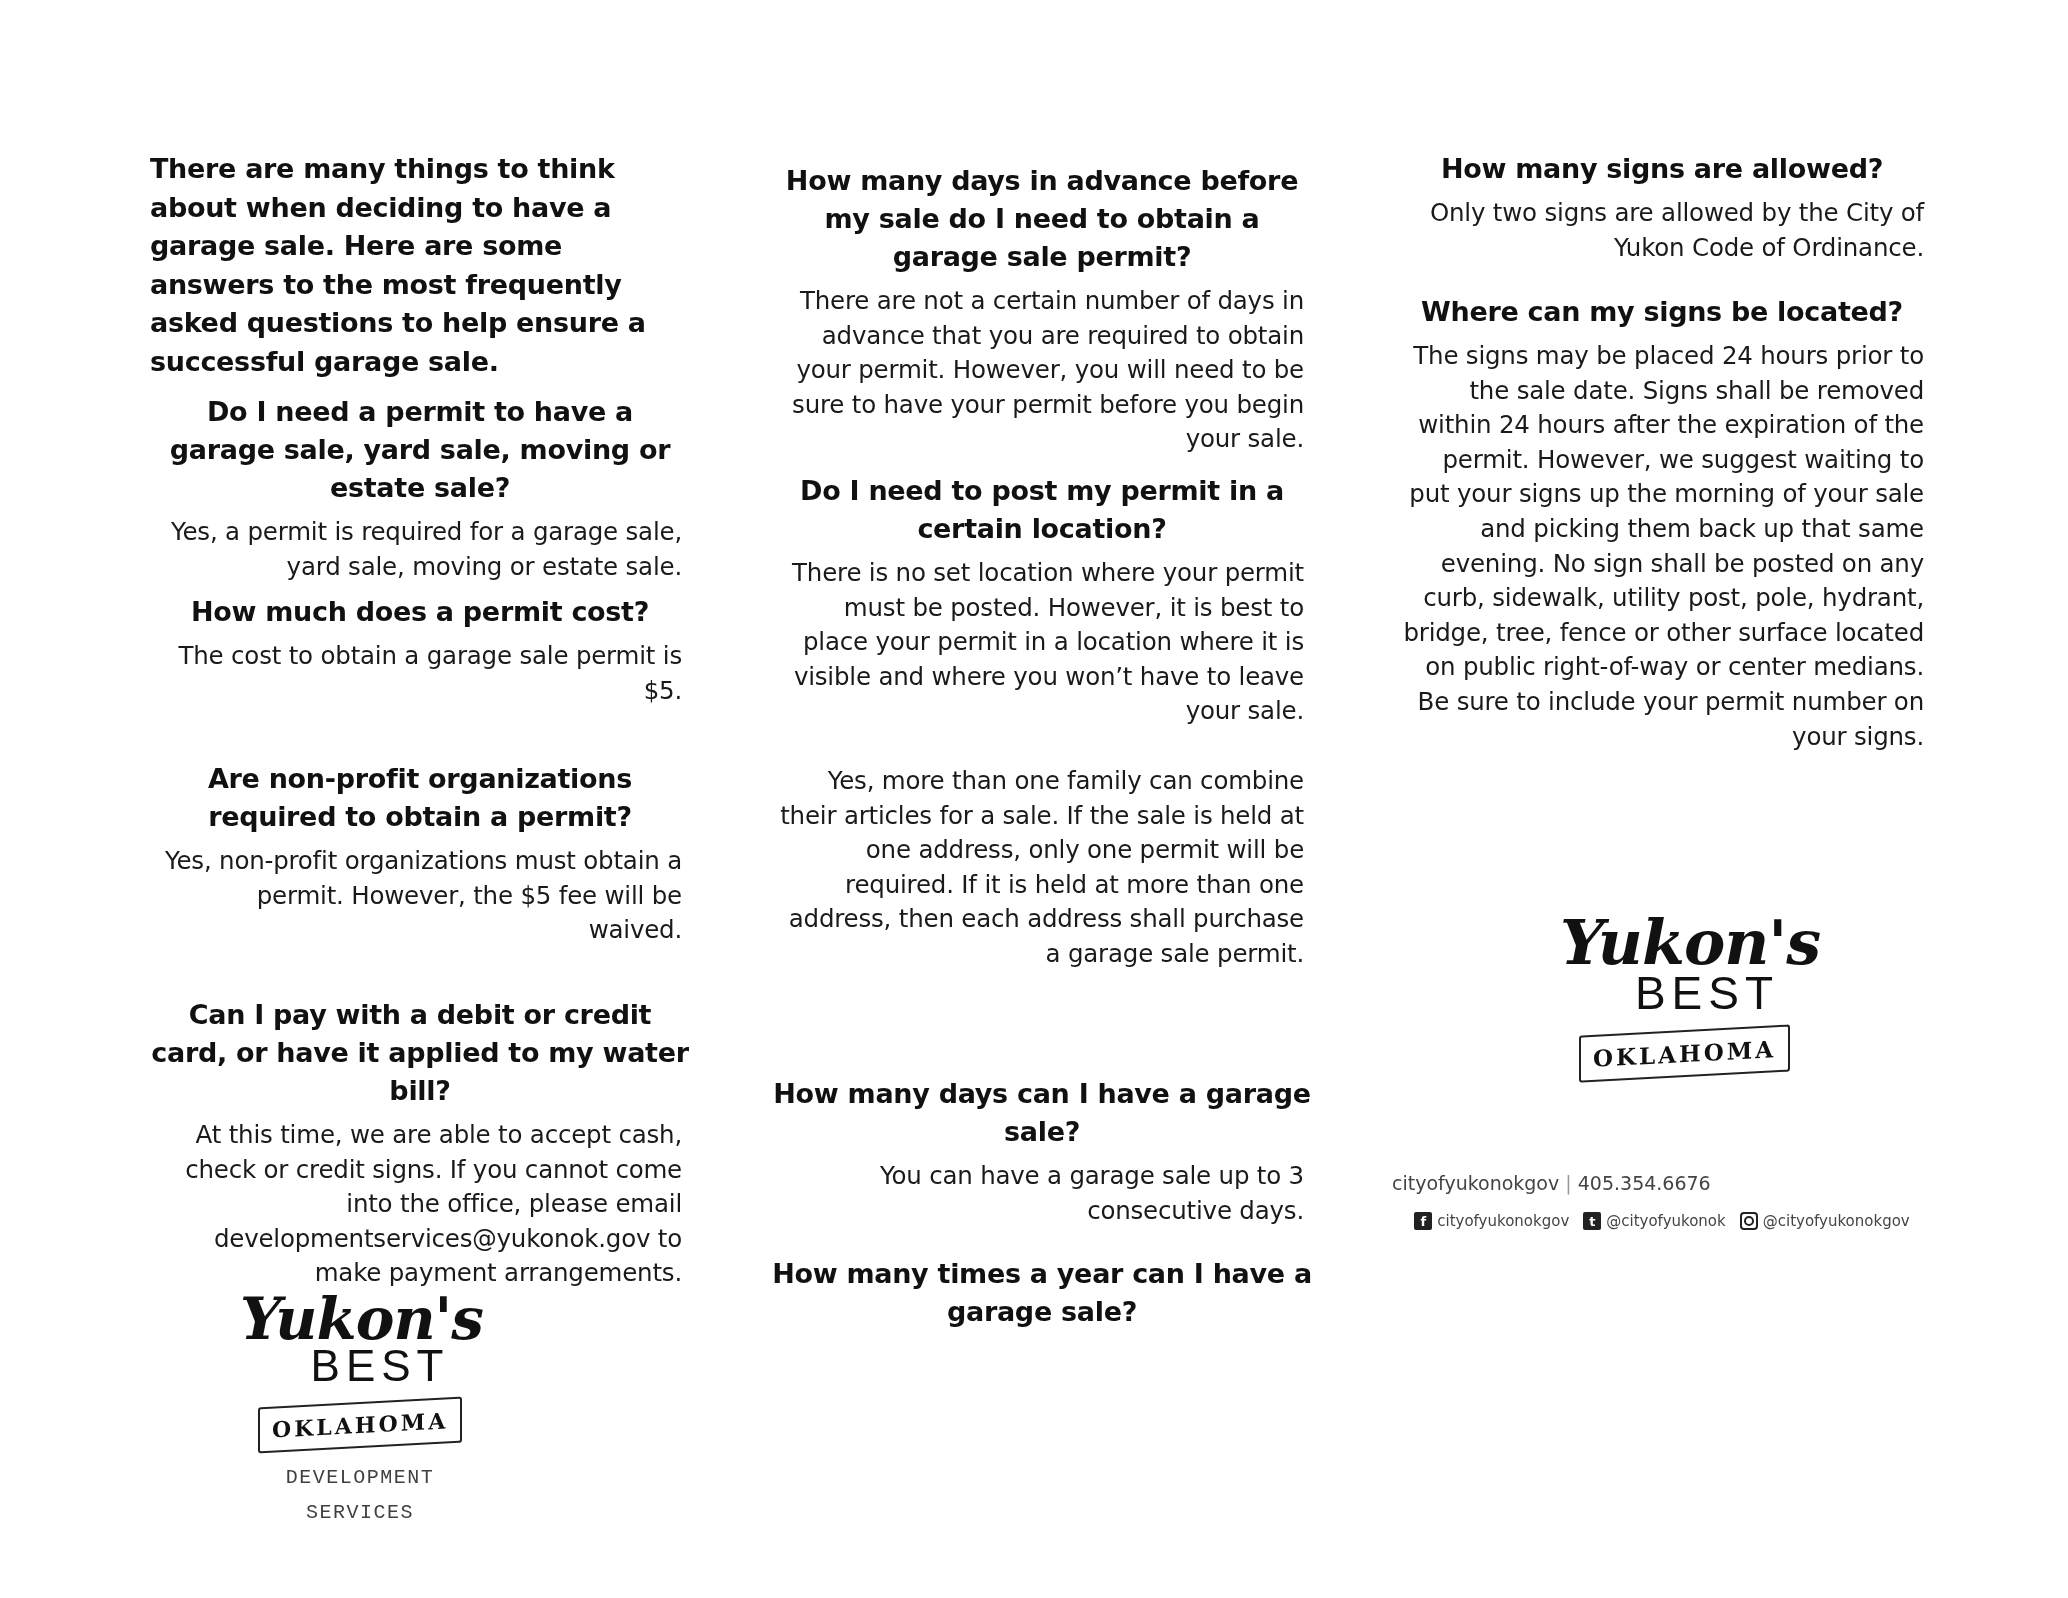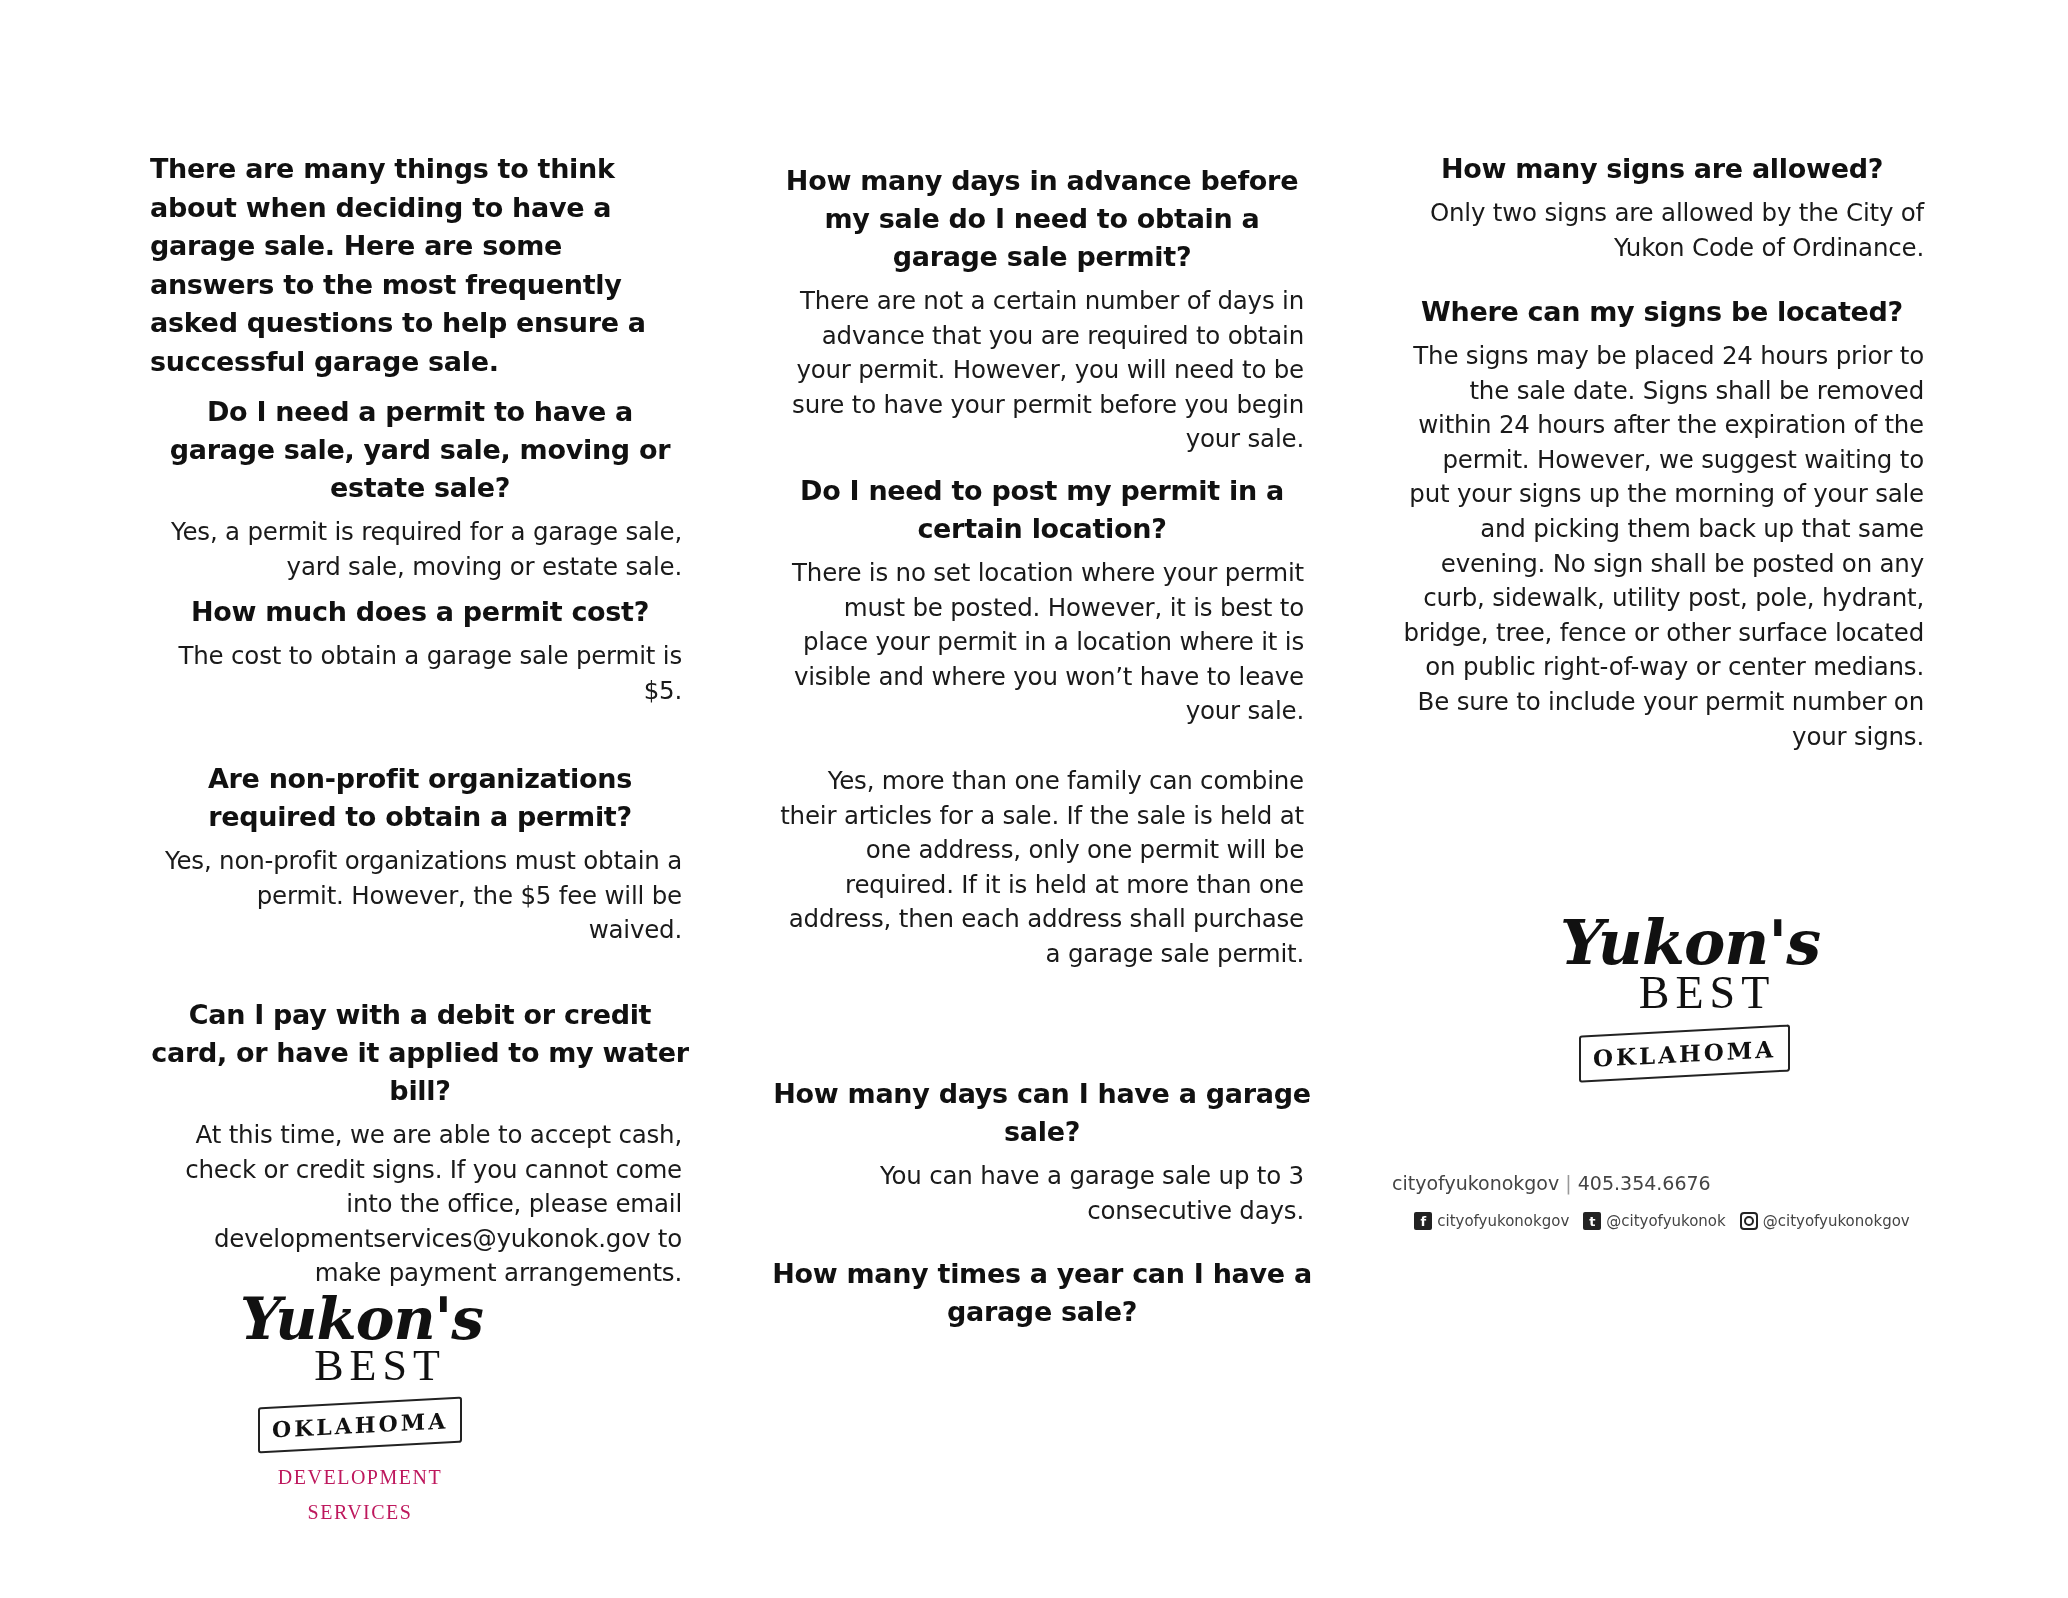--- a/index.html
+++ b/index.html
@@ -26,31 +26,31 @@
     }
     .block { position: absolute; left: 0; width: 100%; }
 
     
     .logo { position: absolute; text-align: center; }
     .logo .script {
       font-family: "DejaVu Serif", serif; font-style: italic; font-weight: bold;
       display: block; letter-spacing: -1px; line-height: 1;
     }
     .logo .best {
-      font-family: Liberation Serif, serif; font-weight: normal; display: block;
+      font-family: Liberation Sans, sans-serif; font-weight: normal; display: block;
       letter-spacing: 6px; line-height: 1;
     }
     .logo .banner {
       display: inline-block; border: 2.5px solid #222; border-radius: 3px;
       font-family: "DejaVu Serif", serif; font-weight: bold; letter-spacing: 3px;
       transform: skewY(-3deg);
     }
     .logo .sub {
-      display: block; font-family: Liberation Serif, serif; letter-spacing: 1.5px;
-      color: #be185d;
+      display: block; font-family: Liberation Mono, monospace; letter-spacing: 1.5px;
+      color: #404040;
     }
 
     .contact {
       position: absolute; left: 1392px; width: 540px; text-align: left;
       font-family: "DejaVu Sans", sans-serif; color: #444;
     }
     .contact-line { font-size: 19px; }
     .social-line { font-size: 15px; margin-top: 18px; display: flex; justify-content: center; gap: 14px; align-items: center; }
     .social-item { display: inline-flex; align-items: center; gap: 5px; }
     .sicon {

